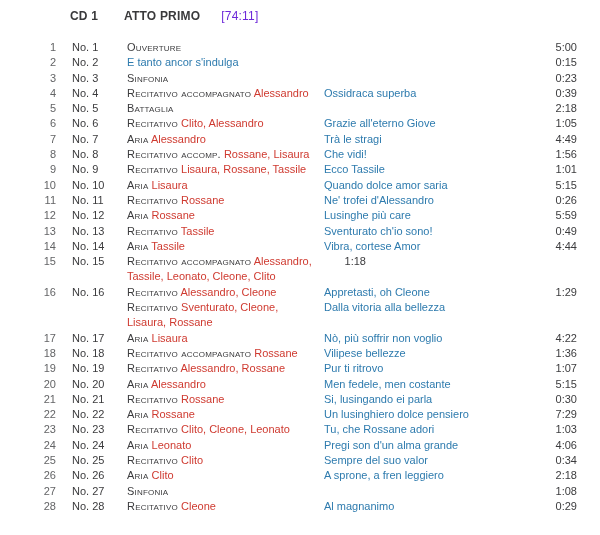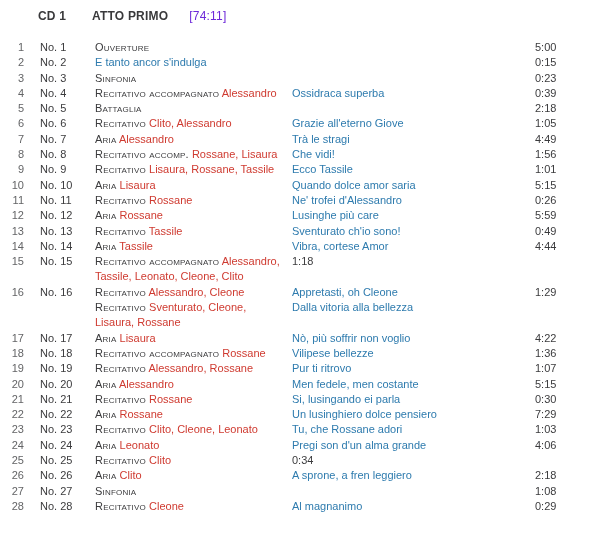--- a/index.html
+++ b/index.html
@@ -2,36 +2,36 @@
 <html><head>
 <meta charset="utf-8">
 <style>
   html,body { margin:0; padding:0; background:#ffffff; }
   body {
     width:600px; height:535px; overflow:hidden;
     font-family:"Liberation Sans", sans-serif;
     color:#3b3b3d;
     -webkit-font-smoothing:antialiased;
   }
-  .page { position:relative; width:600px; height:458px; padding-top:9px; box-sizing:border-box; }
+  .page { position:relative; width:600px; height:458px; padding-top:9px; box-sizing:border-box;padding-left:32px; }
 
   
   .hdr { display:flex; align-items:baseline; font-size:12px; font-weight:bold; color:#39393b; margin-bottom:17px; }
   .hdr .cd  { margin-left:38px; width:54px; flex:none; letter-spacing:0.2px; }
   .hdr .act { letter-spacing:0.2px; }
   .hdr .act-dur { color:#6d28d9; font-weight:normal; margin-left:21px; letter-spacing:0.2px; }
 
   
   .list { }
   .row { display:flex; align-items:flex-start; font-size:11px; line-height:15.3px; padding-right:23px; }
   .idx   { width:24px; text-align:right; color:#636466; flex:none; }
   .no    { width:55px; margin-left:16px; flex:none; }
   .type  { width:197px; flex:none; }
   .title { flex:1; color:#2e7bae; }
-  .dur   { width:42px; flex:none; }
+  .dur   { width:42px; text-align:right; flex:none; }
   .sc    { font-variant:small-caps; letter-spacing:0.2px; }
   .names { color:#cf3a30; }
 </style>
 </head>
 <body>
 
 <div class="page">
 
   <div class="hdr">
     <div class="cd">CD 1</div>
@@ -294,20 +294,23 @@
           <div class="iline">Pregi son d'un alma grande</div>
         </div>
         <div class="dur">4:06</div>
       </div>
       <div class="row">
         <div class="idx">25</div>
         <div class="no">No. 25</div>
         <div class="type">
           <div class="tline"><span class="sc">Recitativo</span> <span class="names">Clito</span></div>
         </div>
+        <div class="title">
+          <div class="iline">Sempre del suo valor</div>
+        </div>
         <div class="dur">0:34</div>
       </div>
       <div class="row">
         <div class="idx">26</div>
         <div class="no">No. 26</div>
         <div class="type">
           <div class="tline"><span class="sc">Aria</span> <span class="names">Clito</span></div>
         </div>
         <div class="title">
           <div class="iline">A sprone, a fren leggiero</div>

